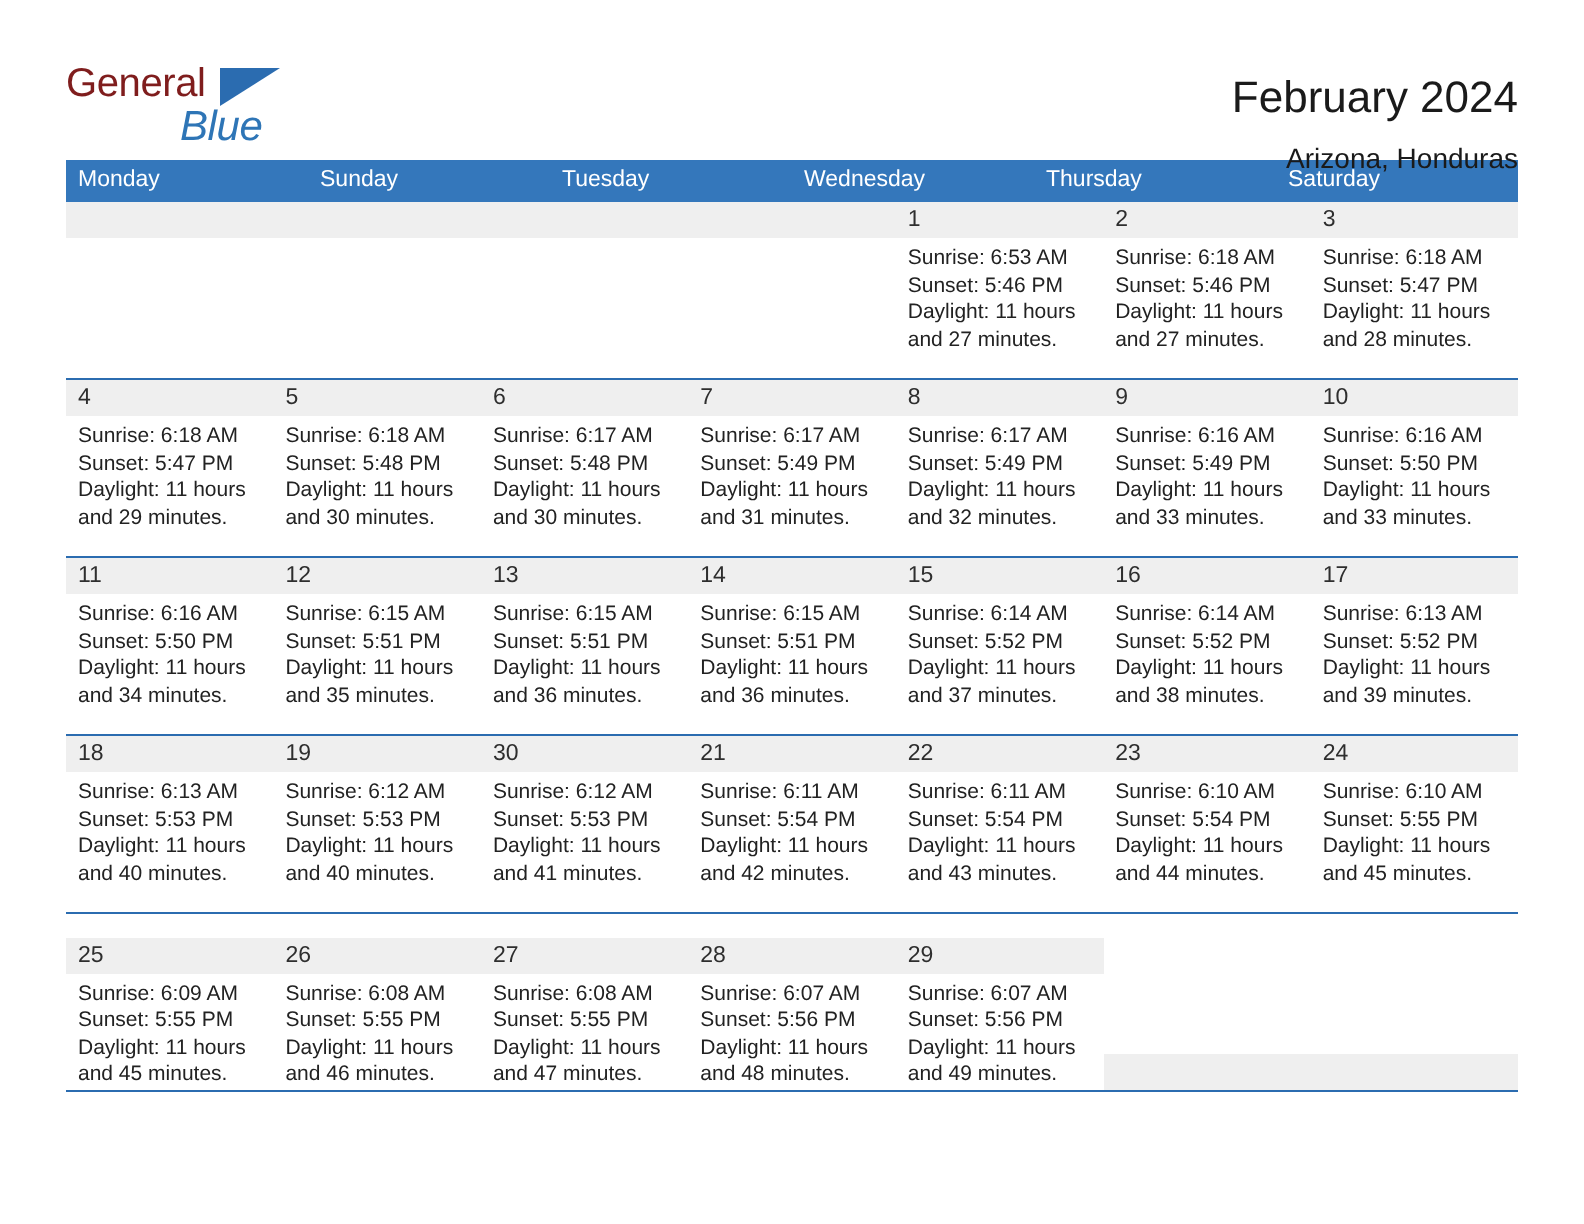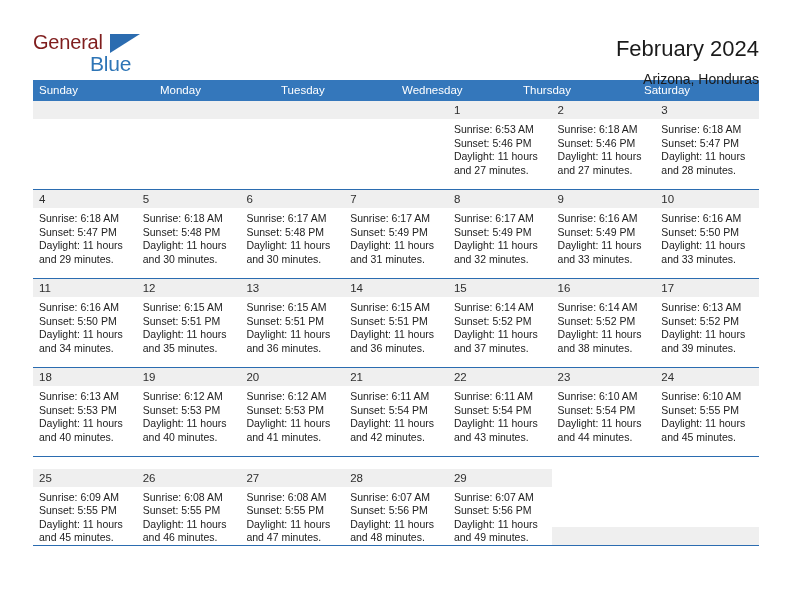--- a/index.html
+++ b/index.html
@@ -60,20 +60,21 @@
   }
   .brand-blue {
     position: absolute;
     left: 57px;
     top: 21px;
     font-size: 21px;
     line-height: 21px;
     color: #2e75b6;
     letter-spacing: -0.2px;
     white-space: nowrap;
+    font-style: italic;
   }
 
   .titles {
     text-align: right;
     flex: 0 0 auto;
     padding-top: 1px;
   }
   .cal-title {
     font-size: 22px;
     line-height: 31px;
@@ -170,22 +171,22 @@
 
     <div class="titles">
       <h1 class="cal-title">February 2024</h1>
       <div class="cal-subtitle">Arizona, Honduras</div>
     </div>
 
   </div>
 
   <div class="calendar">
     <div class="weekday-row" id="weekday-row">
+        <div class="weekday">Monday</div>
         <div class="weekday">Sunday</div>
-        <div class="weekday">Monday</div>
         <div class="weekday">Tuesday</div>
         <div class="weekday">Wednesday</div>
         <div class="weekday">Thursday</div>
         <div class="weekday">Saturday</div>
       </div>
     <div id="weeks-container">
         <div class="week-row">
           <div class="day-cell empty">
             <div class="day-number"></div>
           </div>
@@ -369,21 +370,21 @@
           <div class="day-cell">
             <div class="day-number">19</div>
             <div class="day-body">
               <div>Sunrise: 6:12 AM</div>
               <div>Sunset: 5:53 PM</div>
               <div>Daylight: 11 hours</div>
               <div>and 40 minutes.</div>
             </div>
           </div>
           <div class="day-cell">
-            <div class="day-number">20</div>
+            <div class="day-number">30</div>
             <div class="day-body">
               <div>Sunrise: 6:12 AM</div>
               <div>Sunset: 5:53 PM</div>
               <div>Daylight: 11 hours</div>
               <div>and 41 minutes.</div>
             </div>
           </div>
           <div class="day-cell">
             <div class="day-number">21</div>
             <div class="day-body">

